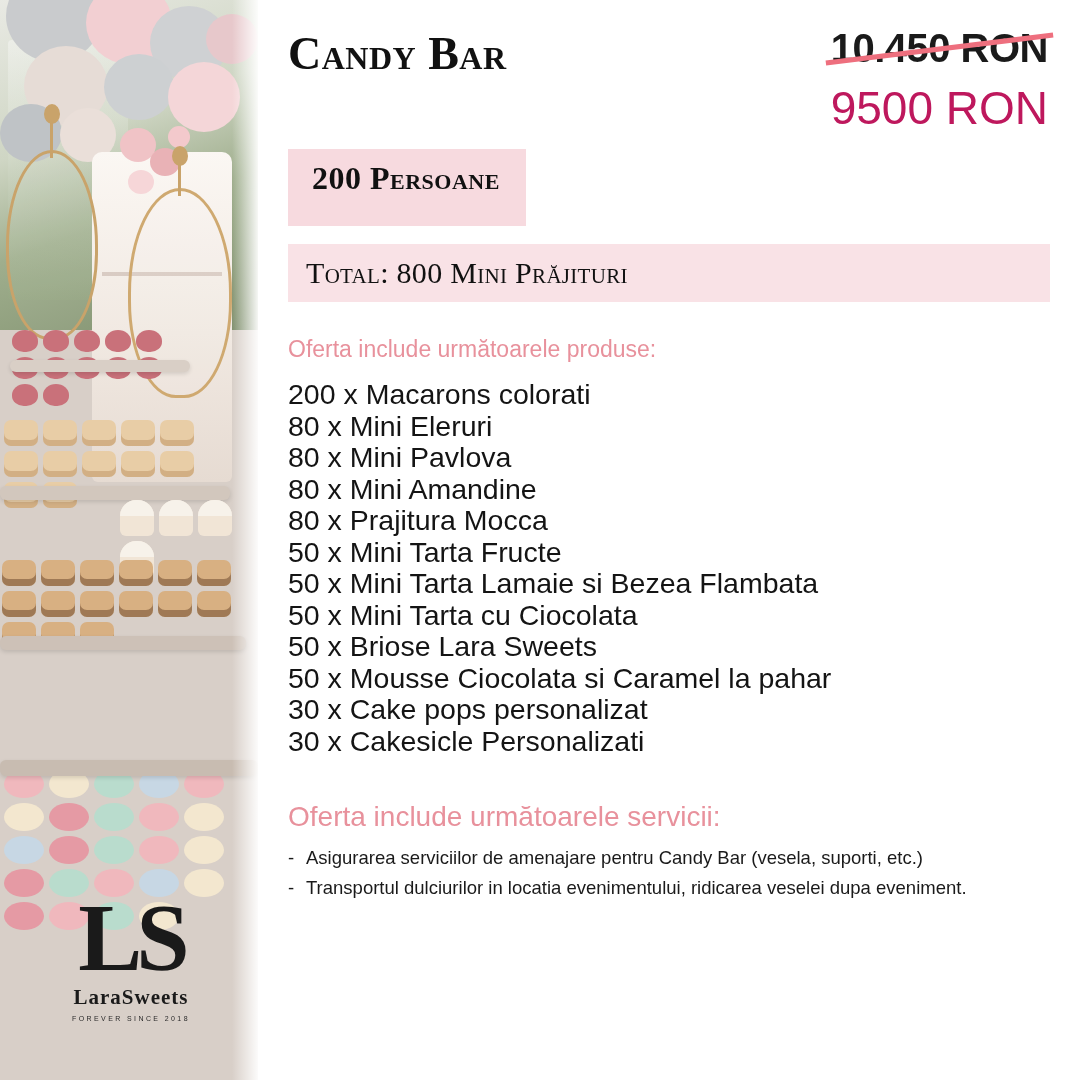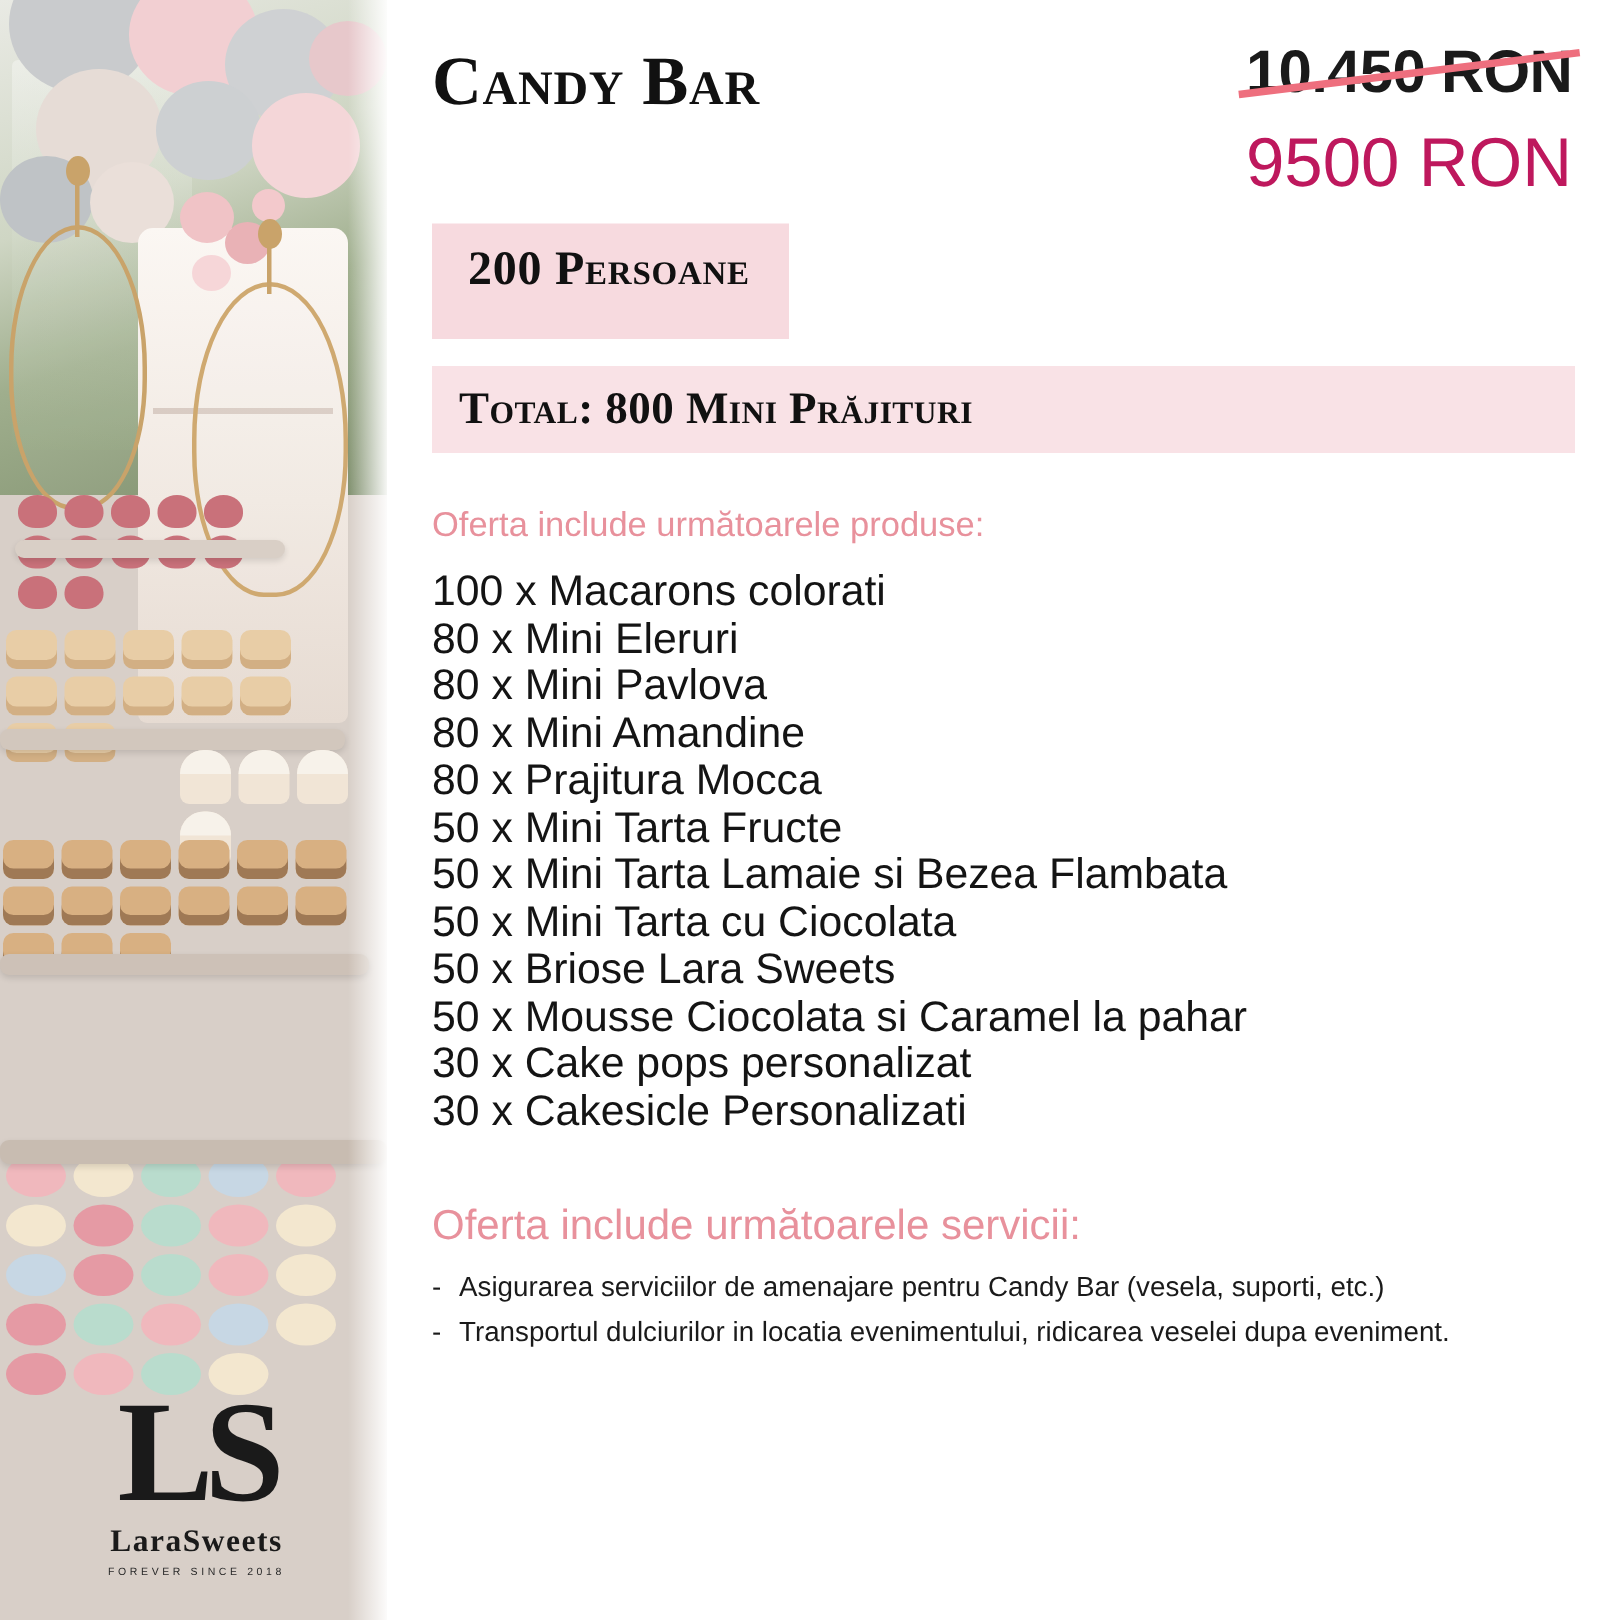--- a/index.html
+++ b/index.html
@@ -105,21 +105,21 @@
   .mac.blue { background: #c7d7e4; }
   .mac.rose { background: #e59aa4; }
 
   .photo-fade {
     position: absolute; right: 0; top: 0; width: 26px; height: 1080px;
     background: linear-gradient(90deg, rgba(255,255,255,0), rgba(255,255,255,0.92));
   }
 
   
   .logo-wrap {
-    position: absolute; left: 36px; bottom: 28px; width: 190px; text-align: center;
+    position: absolute; left: 36px; bottom: 58px; width: 190px; text-align: center;
     color: #1a1a1a;
   }
   .logo-mark {
     font-family: "Liberation Serif", serif;
     font-size: 96px; line-height: 0.9; font-weight: 700; letter-spacing: -6px;
   }
   .logo-name {
     font-family: "Liberation Serif", serif;
     font-size: 21px; letter-spacing: 1px; font-weight: 700; margin-top: 4px;
   }
@@ -179,21 +179,21 @@
   }
 
   .total-bar {
     margin-top: 18px;
     background: #f9e2e6;
     padding: 12px 20px 12px 18px;
     width: 762px;
   }
   .total-bar span {
     font-family: "Liberation Serif", serif;
-    font-weight: bold; font-size: 30px; color: #111; font-variant: small-caps;
+    font-weight: normal; font-size: 30px; color: #111; font-variant: small-caps;
     letter-spacing: 0.3px;
   }
 
   .section-heading {
     color: #e8919c;
     font-size: 23px;
     margin-top: 34px;
     font-family: "Liberation Sans", sans-serif;
   }
 
@@ -379,21 +379,21 @@
       <span>200 Persoane</span>
     </div>
 
     <div class="total-bar">
       <span>Total: 800 Mini Prăjituri</span>
     </div>
 
     <div class="section-heading">Oferta include următoarele produse:</div>
 
     <ul class="product-list">
-      <li>100 x Macarons colorati</li>
+      <li>200 x Macarons colorati</li>
       <li>80 x Mini Eleruri</li>
       <li>80 x Mini Pavlova</li>
       <li>80 x Mini Amandine</li>
       <li>80 x Prajitura Mocca</li>
       <li>50 x Mini Tarta Fructe</li>
       <li>50 x Mini Tarta Lamaie si Bezea Flambata</li>
       <li>50 x Mini Tarta cu Ciocolata</li>
       <li>50 x Briose Lara Sweets</li>
       <li>50 x Mousse Ciocolata si Caramel la pahar</li>
       <li>30 x Cake pops personalizat</li>

